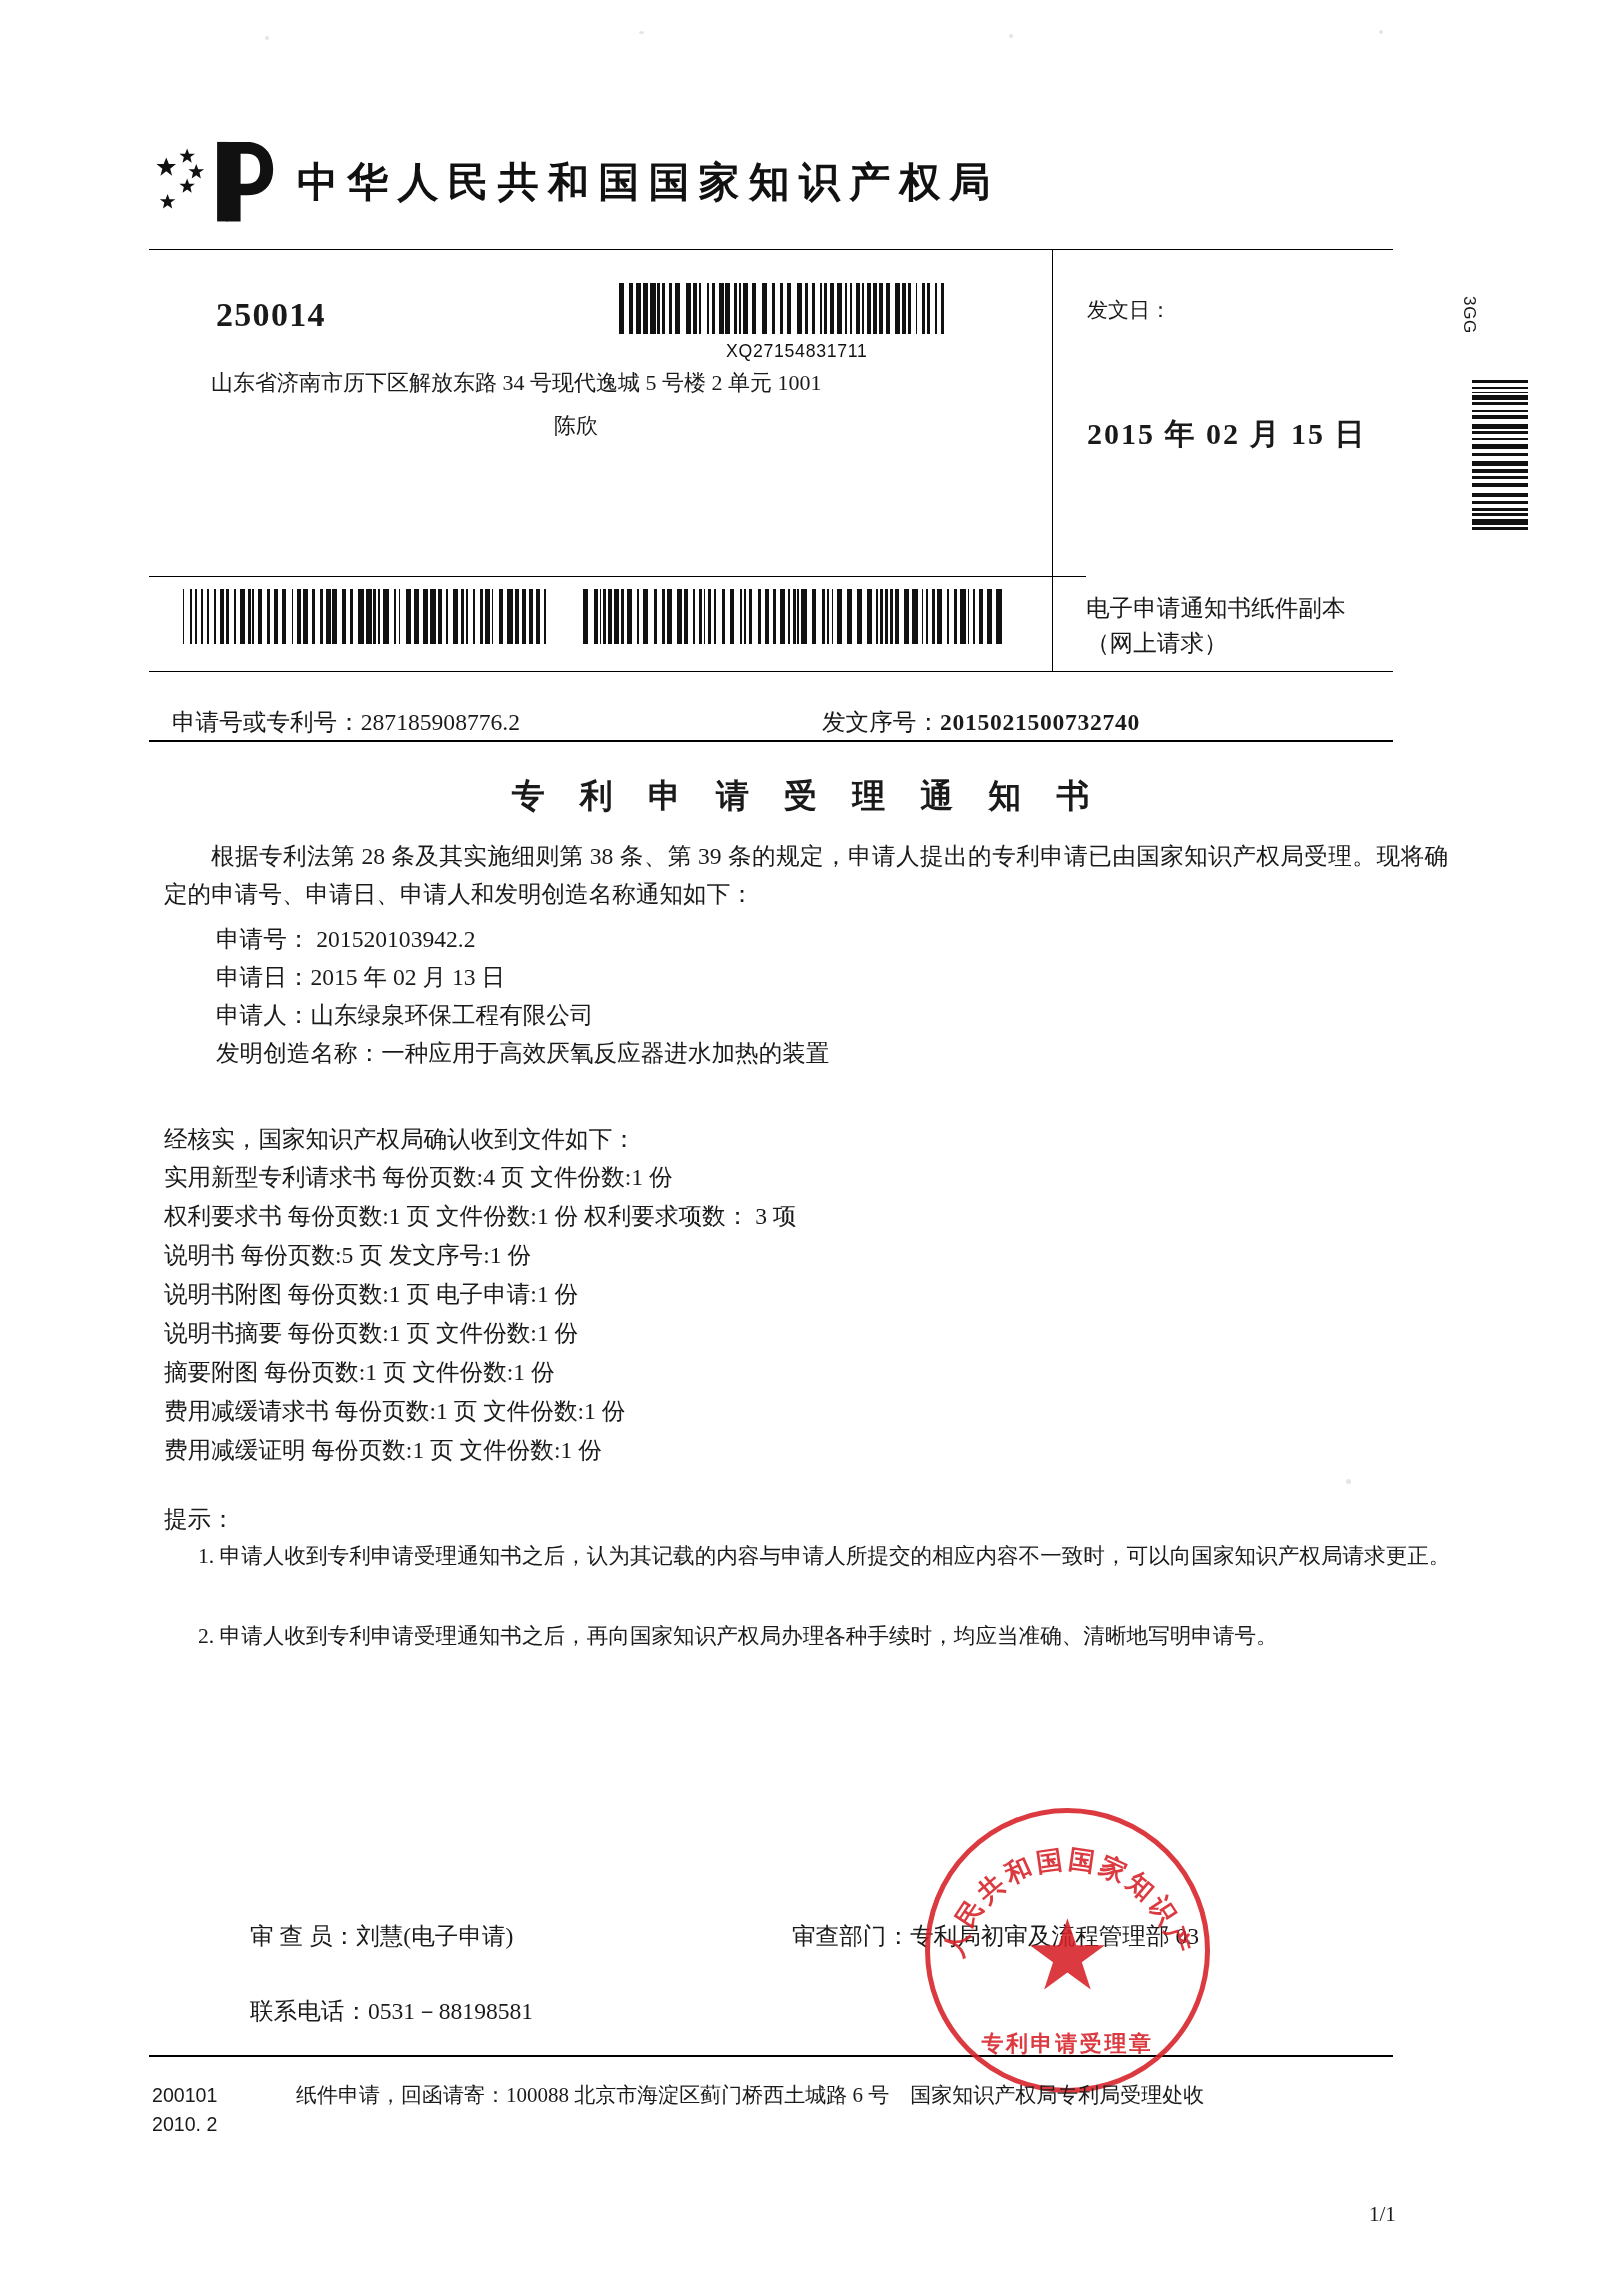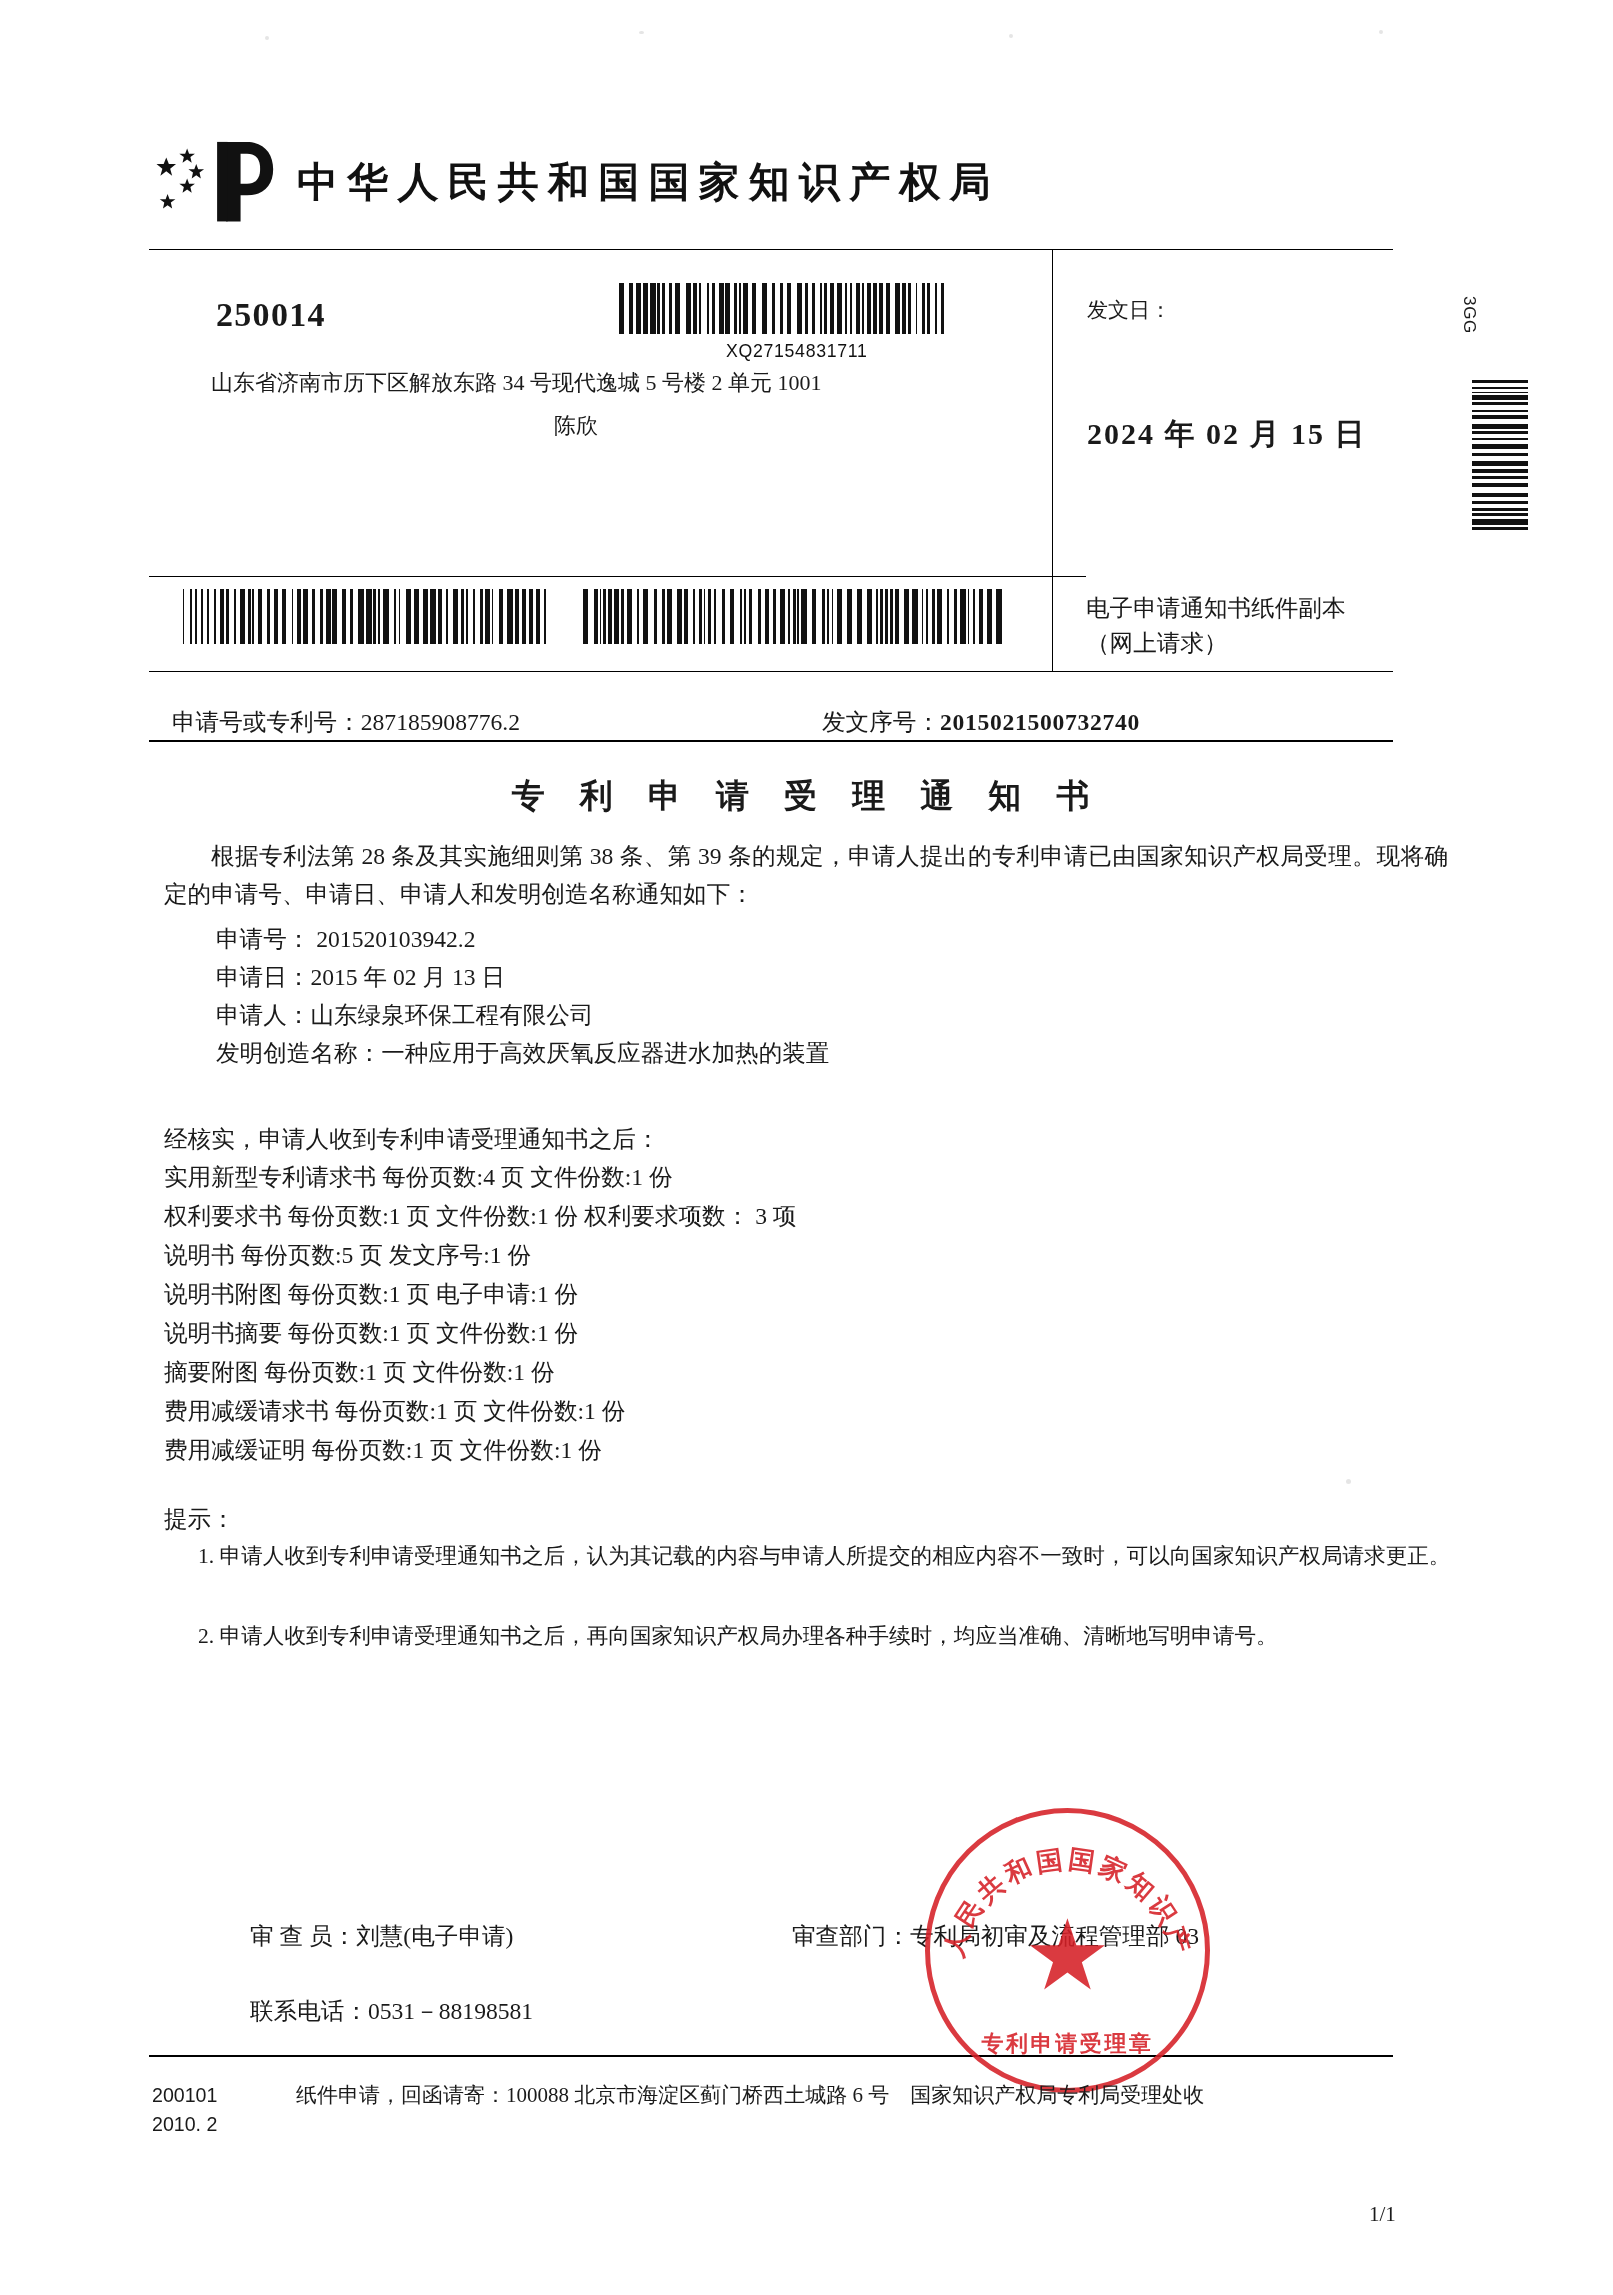--- a/index.html
+++ b/index.html
@@ -750,42 +750,42 @@
       <i style="height:2.6px;background:#111"></i>
       <i style="height:2.6px;background:transparent"></i>
       <i style="height:5.9px;background:#111"></i>
       <i style="height:2px;background:transparent"></i>
       <i style="height:3.3px;background:#111"></i>
       <i style="height:0.7px;background:transparent"></i>
     </div>
   <div class="side-code">3GG</div>
 
   <div class="date-label">发文日：</div>
-  <div class="date-value">2024 年 02 月 15 日</div>
+  <div class="date-value">2015 年 02 月 15 日</div>
   <div class="notice-kind">电子申请通知书纸件副本（网上请求）</div>
 
   <div class="appno">
     <span>申请号或专利号：</span><span class="val">287185908776.2</span>
   </div>
   <div class="serial">
     <span>发文序号：</span><span class="val">2015021500732740</span>
   </div>
 
   <div class="doc-title">专 利 申 请 受 理 通 知 书</div>
 
   <div class="para p-intro">根据专利法第 28 条及其实施细则第 38 条、第 39 条的规定，申请人提出的专利申请已由国家知识产权局受理。现将确定的申请号、申请日、申请人和发明创造名称通知如下：</div>
 
   <div class="kv-list">
     <div>申请号：  201520103942.2</div>
     <div>申请日：2015 年 02 月 13 日</div>
     <div>申请人：山东绿泉环保工程有限公司</div>
     <div>发明创造名称：一种应用于高效厌氧反应器进水加热的装置</div>
   </div>
 
-  <div class="para confirm-head">经核实，申请人收到专利申请受理通知书之后：</div>
+  <div class="para confirm-head">经核实，国家知识产权局确认收到文件如下：</div>
 
   <div class="docs-list">
     <div>实用新型专利请求书 每份页数:4 页 文件份数:1 份</div>
     <div>权利要求书 每份页数:1 页 文件份数:1 份 权利要求项数： 3 项</div>
     <div>说明书 每份页数:5 页 发文序号:1 份</div>
     <div>说明书附图 每份页数:1 页 电子申请:1 份</div>
     <div>说明书摘要 每份页数:1 页 文件份数:1 份</div>
     <div>摘要附图 每份页数:1 页 文件份数:1 份</div>
     <div>费用减缓请求书 每份页数:1 页 文件份数:1 份</div>
     <div>费用减缓证明 每份页数:1 页 文件份数:1 份</div>

